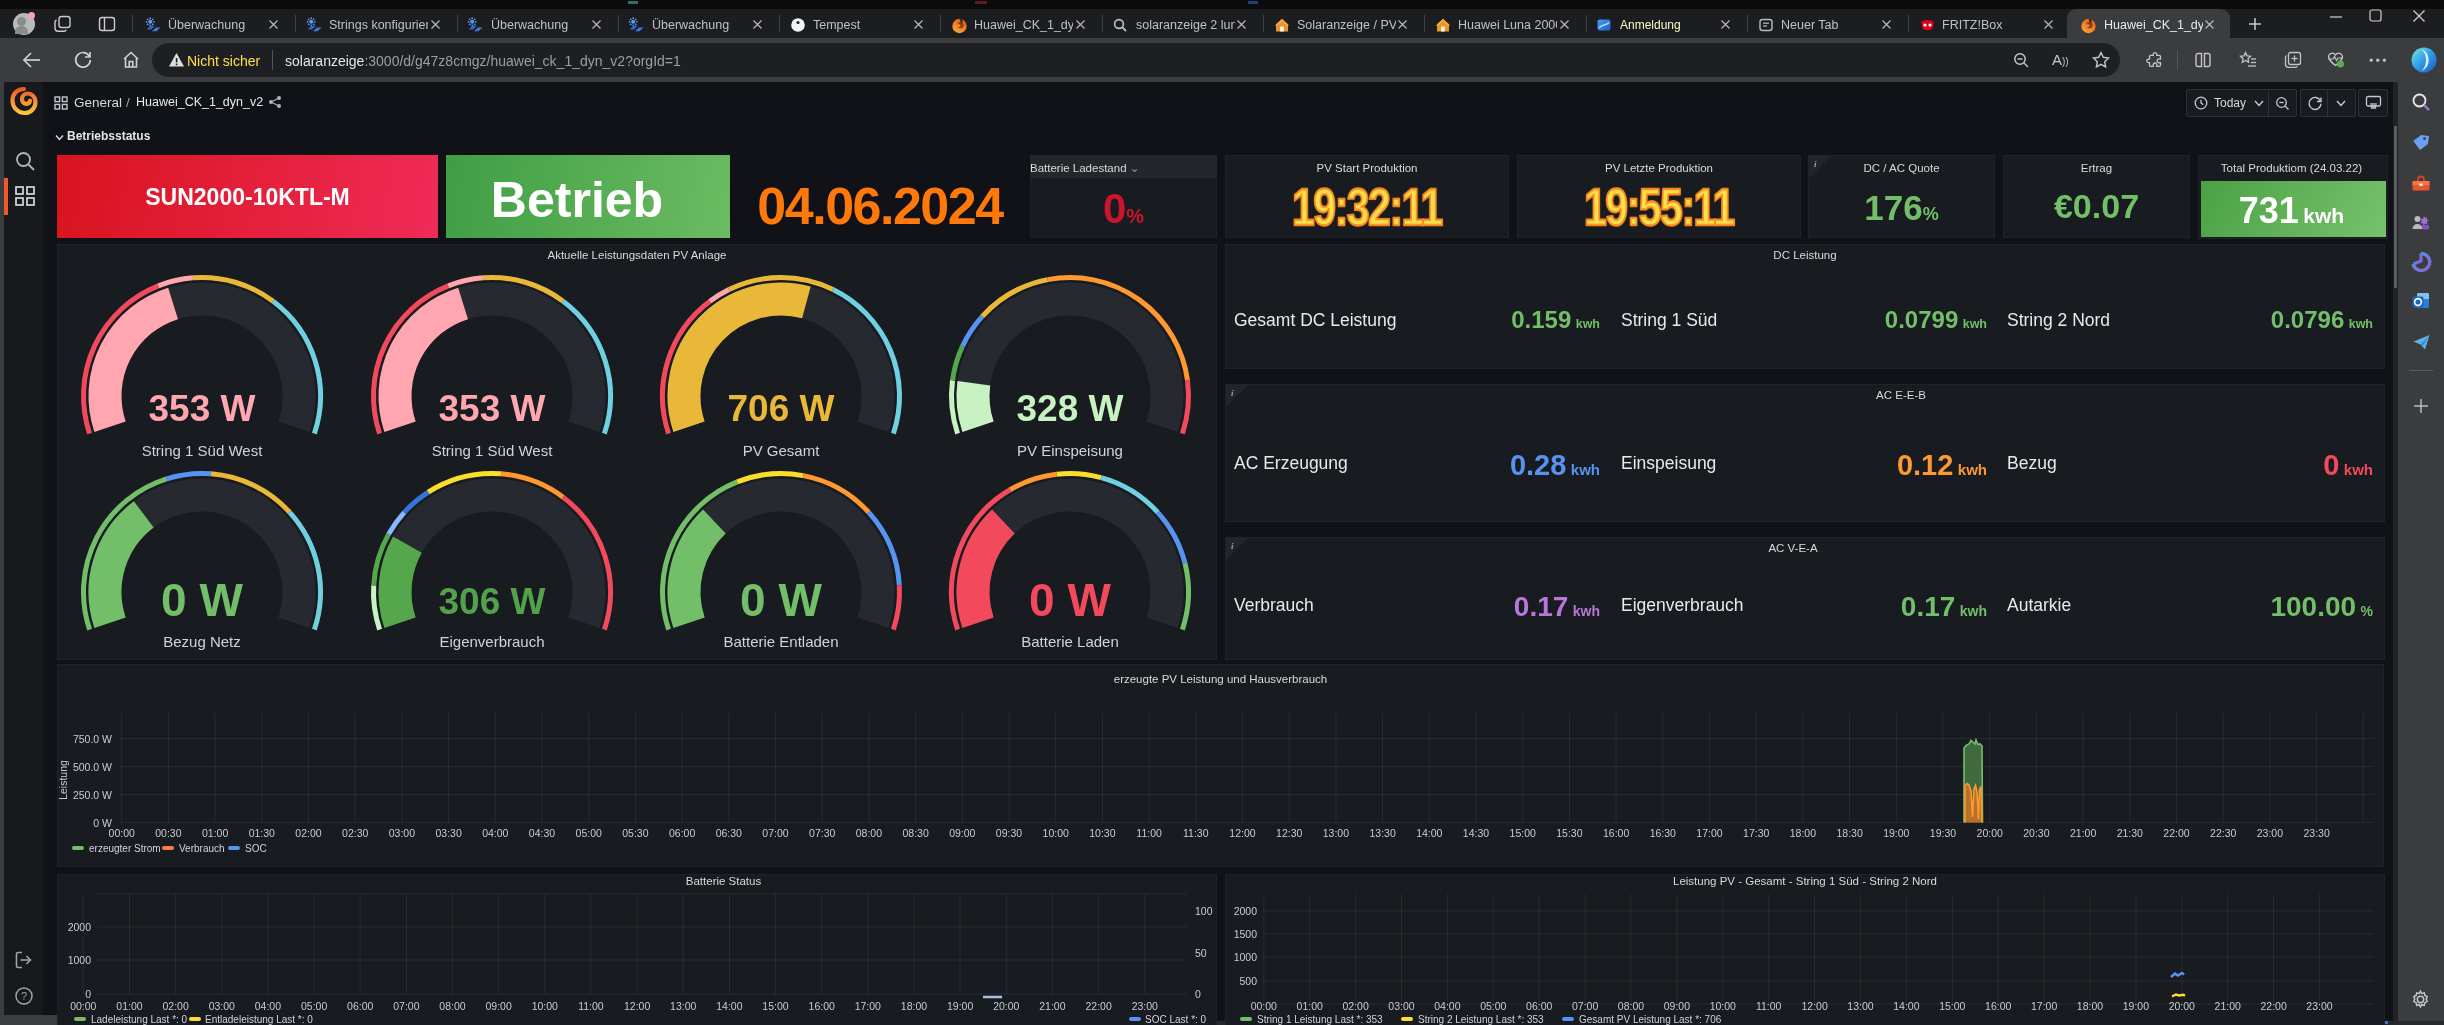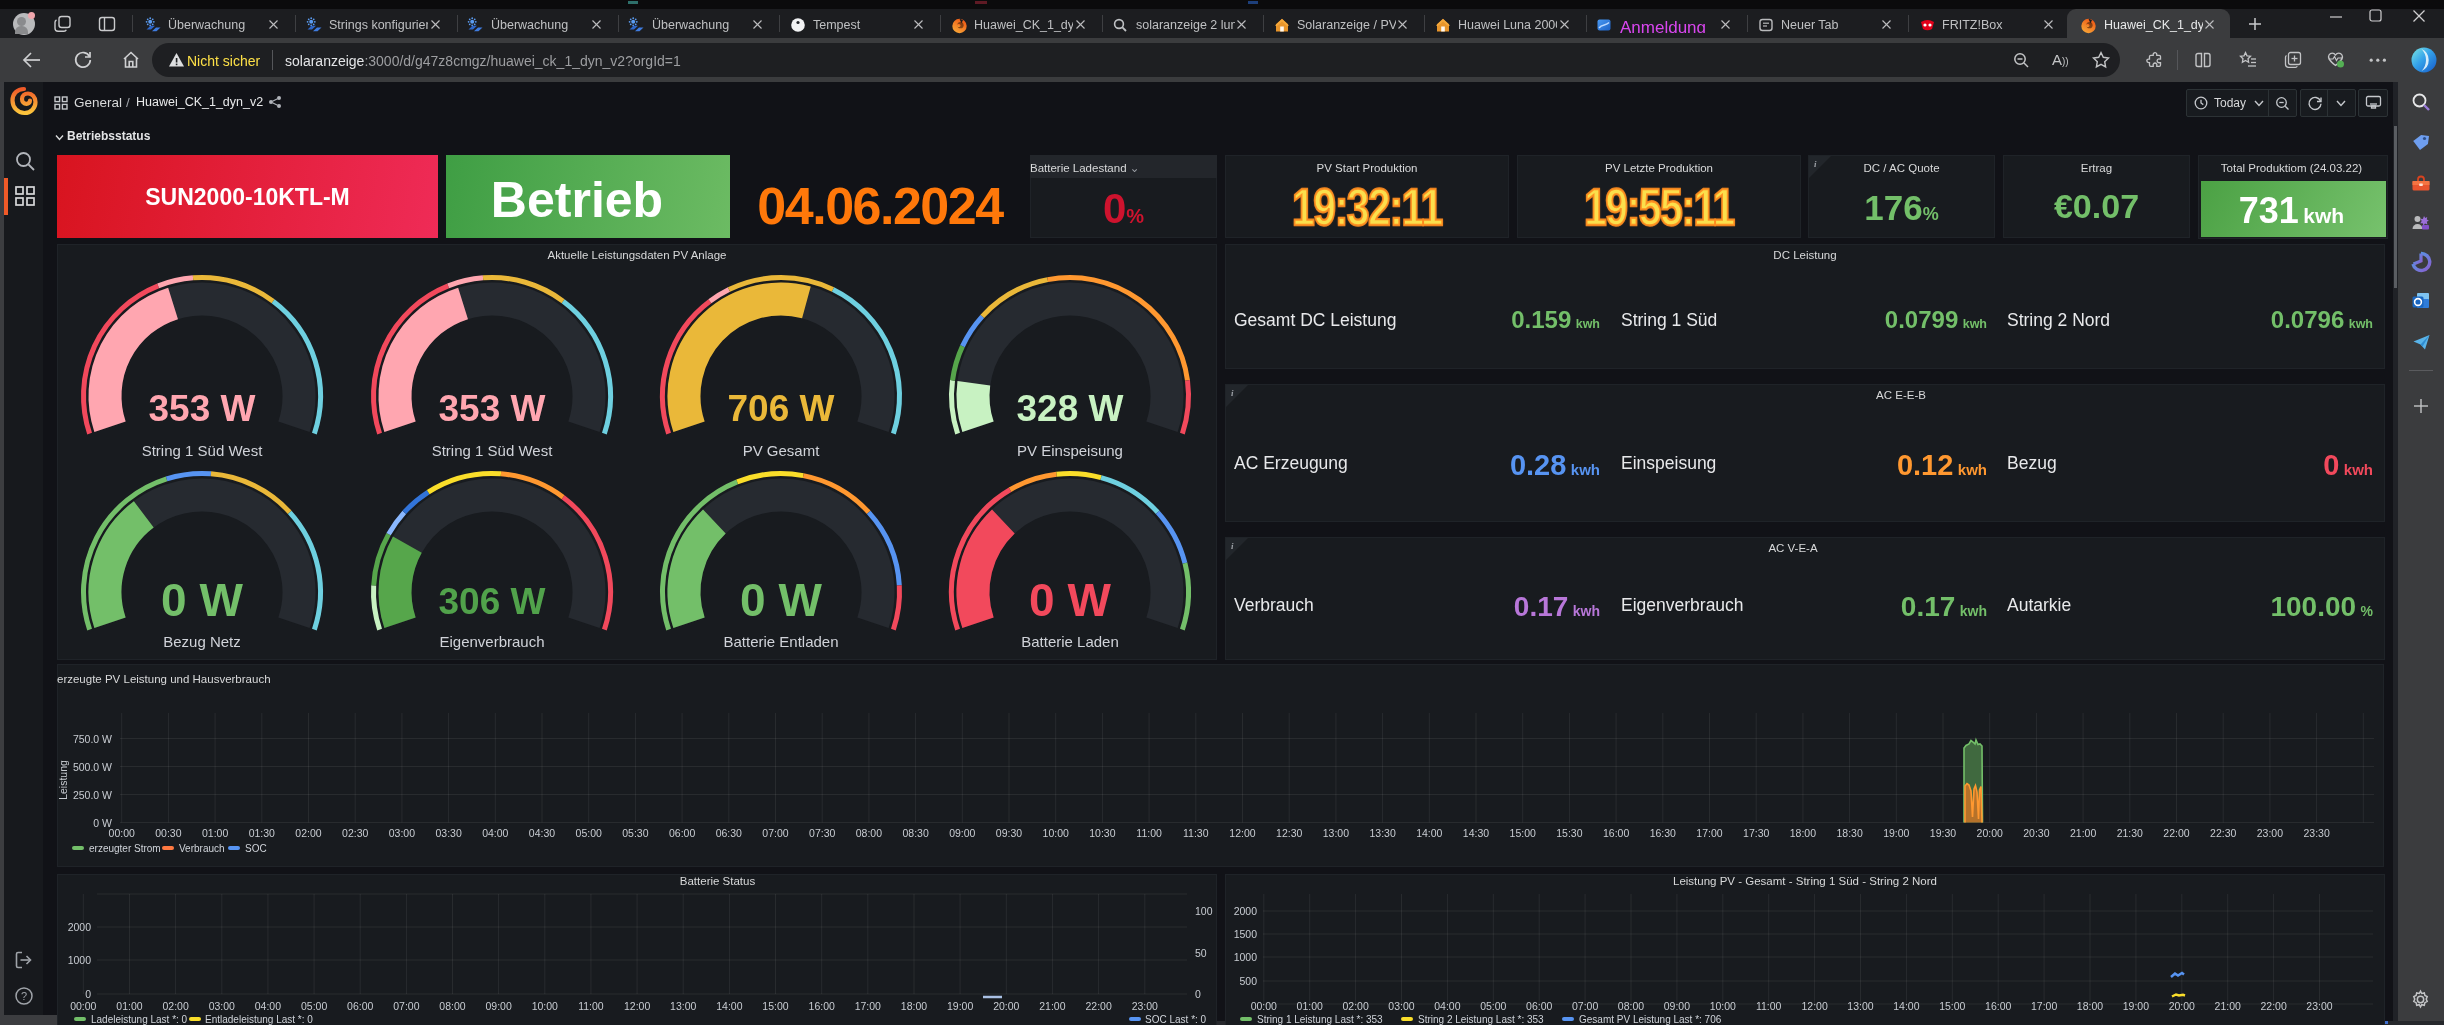--- a/index.html
+++ b/index.html
@@ -197,21 +197,21 @@
 <svg style="left:1596px;top:17px" width="16" height="16" viewBox="0 0 16 16">
     <defs>
       <linearGradient id="an1596" x1="0" y1="0" x2="1" y2="1">
         <stop offset="0" stop-color="#4a9bf5"></stop>
         <stop offset="1" stop-color="#1b5fc4"></stop>
       </linearGradient>
     </defs>
     <rect x="1.5" y="2.5" width="13" height="11" rx="2" fill="url(#an1596)"></rect>
     <path d="M3 11 C6 7 10 9 13 5.5" stroke="#bcd9ff" stroke-width="1.4" fill="none"></path>
   </svg>
-<div class="abs" style="left:1620px;top:18px;width:99px;height:15px;overflow:hidden;font-size:17px;color:#d946ef;white-space:nowrap">Anmeldung</div>
+<div class="abs" style="left:1620px;top:18px;width:99px;height:15px;overflow:hidden;font-size:12px;color:#fef9c3;white-space:nowrap">Anmeldung</div>
 <svg style="left:1721px;top:20px" width="9" height="9">
     <g stroke="#bdbec0" stroke-width="1.1">
       <line x1="0.5" y1="0.5" x2="8.5" y2="8.5"></line>
       <line x1="8.5" y1="0.5" x2="0.5" y2="8.5"></line>
     </g>
   </svg>
 <div class="abs" style="left:1747px;top:15px;width:1px;height:17px;background:#3e3f42"></div>
 <svg style="left:1758px;top:17px" width="16" height="16" viewBox="0 0 16 16">
     <rect x="2" y="2.5" width="12" height="11" rx="2.5" fill="none" stroke="#b9babc" stroke-width="1.4"></rect>
     <line x1="5" y1="6.2" x2="11" y2="6.2" stroke="#b9babc" stroke-width="1.2"></line>
@@ -673,21 +673,21 @@
     <text x="5" y="11" font-size="9" font-style="italic" font-weight="bold" fill="#9fa3a9" font-family="Liberation Serif">i</text>
   </svg>
 <div class="abs" style="left:1225px;top:542px;width:1136px;text-align:center;font-size:11.5px;font-weight:500;color:#d8d9da">AC V-E-A</div>
 <div class="abs" style="left:1234px;top:595px;font-size:17.5px;color:#e8e9eb">Verbrauch</div>
 <div class="abs" style="left:1225px;top:593px;width:375px;text-align:right;color:#B877D9;line-height:1"><span style="font-size:28px;font-weight:bold">0.17</span> <span style="font-size:14px;font-weight:bold">kwh</span></div>
 <div class="abs" style="left:1621px;top:595px;font-size:17.5px;color:#e8e9eb">Eigenverbrauch</div>
 <div class="abs" style="left:1612px;top:593px;width:375px;text-align:right;color:#73BF69;line-height:1"><span style="font-size:28px;font-weight:bold">0.17</span> <span style="font-size:14px;font-weight:bold">kwh</span></div>
 <div class="abs" style="left:2007px;top:595px;font-size:17.5px;color:#e8e9eb">Autarkie</div>
 <div class="abs" style="left:1998px;top:593px;width:375px;text-align:right;color:#73BF69;line-height:1"><span style="font-size:28px;font-weight:bold">100.00</span> <span style="font-size:14px;font-weight:bold">%</span></div>
 <div class="panel" style="left:57px;top:664px;width:2327px;height:203px"></div>
-<div class="abs" style="left:57px;top:673px;width:2327px;font-size:11.5px;font-weight:500;color:#d8d9da">erzeugte PV Leistung und Hausverbrauch</div>
+<div class="abs" style="left:57px;top:673px;width:2327px;text-align:center;font-size:11.5px;font-weight:500;color:#d8d9da">erzeugte PV Leistung und Hausverbrauch</div>
 <svg style="left:57px;top:664px" width="2327" height="203">
     <line x1="63" y1="158.5" x2="2317" y2="158.5" stroke="rgba(255,255,255,0.07)" stroke-width="1"></line>
     <text x="55" y="162.5" font-size="10.5" fill="#c8ccd2" text-anchor="end" font-family="Liberation Sans">0 W</text>
     <line x1="63" y1="130.5" x2="2317" y2="130.5" stroke="rgba(255,255,255,0.07)" stroke-width="1"></line>
     <text x="55" y="134.5" font-size="10.5" fill="#c8ccd2" text-anchor="end" font-family="Liberation Sans">250.0 W</text>
     <line x1="63" y1="102.5" x2="2317" y2="102.5" stroke="rgba(255,255,255,0.07)" stroke-width="1"></line>
     <text x="55" y="106.5" font-size="10.5" fill="#c8ccd2" text-anchor="end" font-family="Liberation Sans">500.0 W</text>
     <line x1="63" y1="74.5" x2="2317" y2="74.5" stroke="rgba(255,255,255,0.07)" stroke-width="1"></line>
     <text x="55" y="78.5" font-size="10.5" fill="#c8ccd2" text-anchor="end" font-family="Liberation Sans">750.0 W</text>
     <line x1="64.7" y1="49" x2="64.7" y2="158.5" stroke="rgba(255,255,255,0.07)" stroke-width="1"></line>
@@ -793,21 +793,21 @@
     <path d="M1908,158.5 L1908,122 L1910,119.5 L1912,121 L1914,127 L1915.5,153 L1917,125 L1918.5,121.5 L1920,128 L1921.5,155 L1922.5,126 L1924,122.5 L1925,158.5 Z" fill="#b5722a"></path>
     <path d="M1908,158.5 L1908,122 L1910,119.5 L1912,121 L1914,127 L1915.5,153 L1917,125 L1918.5,121.5 L1920,128 L1921.5,155 L1922.5,126 L1924,122.5 L1925,158.5" fill="none" stroke="#FF9830" stroke-width="1.6"></path>
     <rect x="15" y="182" width="12" height="4" rx="2" fill="#73BF69"></rect>
     <text x="32" y="188" font-size="10" fill="#d0d4da" font-family="Liberation Sans">erzeugter Strom</text>
     <rect x="105" y="182" width="12" height="4" rx="2" fill="#FF7941"></rect>
     <text x="122" y="188" font-size="10" fill="#d0d4da" font-family="Liberation Sans">Verbrauch</text>
     <rect x="171" y="182" width="12" height="4" rx="2" fill="#5794F2"></rect>
     <text x="188" y="188" font-size="10" fill="#d0d4da" font-family="Liberation Sans">SOC</text>
   </svg>
 <div class="panel" style="left:57px;top:874px;width:1160px;height:160px"></div>
-<div class="abs" style="left:51px;top:875px;width:1333px;text-align:center;font-size:11.5px;font-weight:500;color:#d8d9da">Batterie Status</div>
+<div class="abs" style="left:57px;top:875px;width:1333px;text-align:center;font-size:11.5px;font-weight:500;color:#d8d9da">Batterie Status</div>
 <svg style="left:57px;top:874px" width="1160" height="151">
     <line x1="40" y1="53" x2="1130" y2="53" stroke="rgba(255,255,255,0.07)"></line>
     <text x="34" y="57" font-size="10.5" fill="#c8ccd2" text-anchor="end" font-family="Liberation Sans">2000</text>
     <line x1="40" y1="86" x2="1130" y2="86" stroke="rgba(255,255,255,0.07)"></line>
     <text x="34" y="90" font-size="10.5" fill="#c8ccd2" text-anchor="end" font-family="Liberation Sans">1000</text>
     <line x1="40" y1="120" x2="1130" y2="120" stroke="rgba(255,255,255,0.07)"></line>
     <text x="34" y="124" font-size="10.5" fill="#c8ccd2" text-anchor="end" font-family="Liberation Sans">0</text>
     <line x1="40" y1="20" x2="1130" y2="20" stroke="rgba(255,255,255,0.07)"></line>
     <text x="1138" y="41" font-size="10.5" fill="#c8ccd2" font-family="Liberation Sans">100</text>
     <text x="1138" y="83" font-size="10.5" fill="#c8ccd2" font-family="Liberation Sans">50</text>

